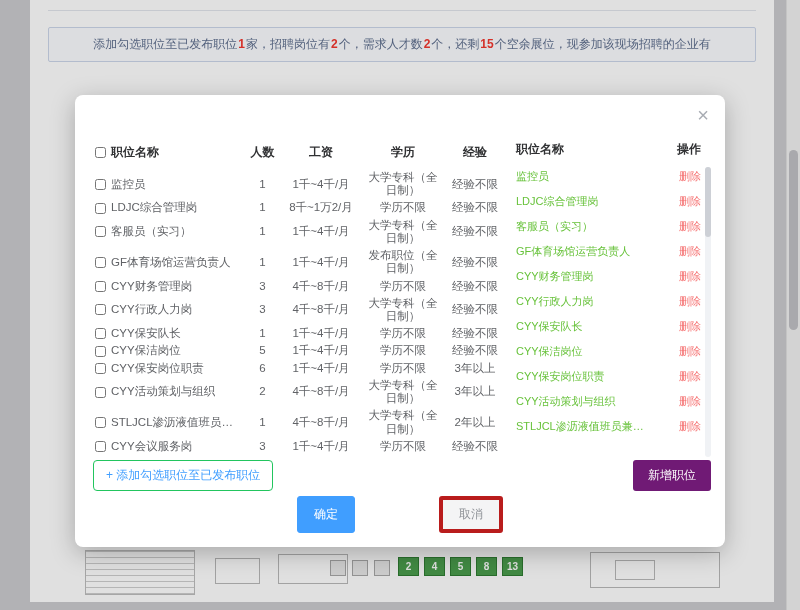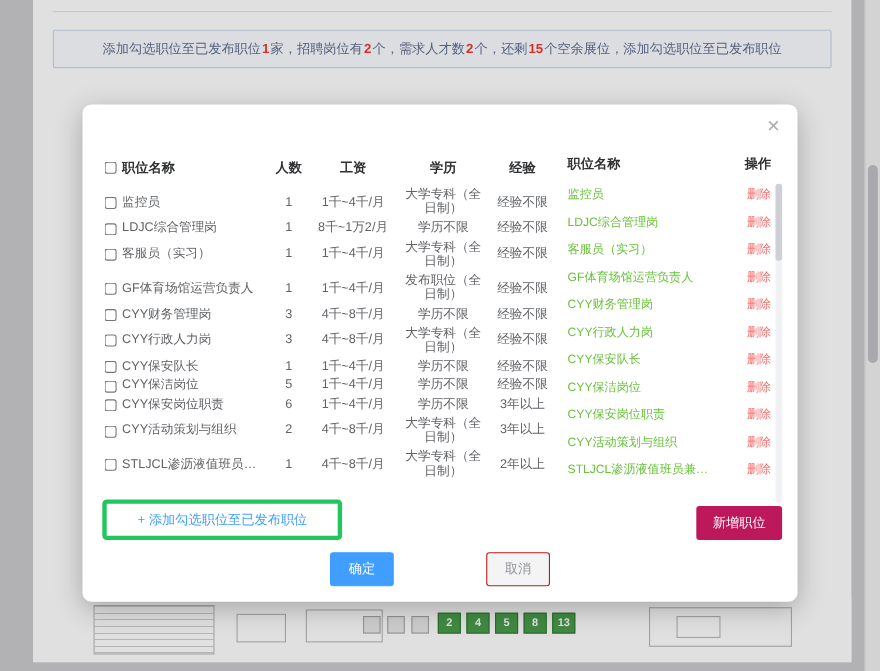--- a/index.html
+++ b/index.html
@@ -68,59 +68,59 @@
   table { width:100%; border-collapse:collapse; font-size:11.5px; color:#606266; table-layout:fixed; }
   th { padding:5px 2px 8px 2px; color:#303133; font-weight:700; text-align:center; font-size:12px; }
   th.name-h { text-align:left; }
   td { padding:2px 2px; text-align:center; line-height:1.15; vertical-align:middle; }
   .name-cell { display:flex; align-items:center; gap:5px; text-align:left; }
   .name-cell input, th input { width:11px; height:11px; margin:0; flex:0 0 auto; cursor:pointer; }
   .nm { white-space:nowrap; overflow:hidden; text-overflow:ellipsis; }
   .add-checked-btn {
     margin-top:7px; align-self:flex-start;
     font-size:12px; color:#409eff; background:#fff;
-    border:4px solid #22c55e; border-radius:4px; padding:6px 28px; cursor:pointer;
+    border:1px solid #22c55e; border-radius:4px; padding:6px 12px; cursor:pointer;
     font-family:"Liberation Sans", sans-serif;
   }
 
   
   .right-pane { flex:1; position:relative; padding-right:10px; }
   .pub-title { font-size:13px; font-weight:700; color:#303133; margin-bottom:8px; }
   .pub-head { display:flex; justify-content:space-between; font-size:12px; font-weight:700; color:#303133; padding:2px 0 6px 0; }
   .pub-list { height:288px; overflow:hidden; }
   .pub-item { display:flex; justify-content:space-between; align-items:center; padding:5px 0; }
   .pub-name { font-size:11px; color:#67c23a; white-space:nowrap; overflow:hidden; text-overflow:ellipsis; max-width:128px; }
   .pub-del { font-size:11px; color:#f56c6c; cursor:pointer; flex:0 0 auto; }
   .pane-scrollbar { position:absolute; right:0; top:28px; bottom:34px; width:6px; background:#f0f2f5; border-radius:3px; }
   .pane-scrollbar .thumb { position:absolute; left:0; right:0; top:0; height:70px; background:#cdd0d6; border-radius:3px; }
   .add-pos-btn {
     position:absolute; right:0; bottom:0;
-    background:#be185d; color:#fff; border:none; border-radius:3px;
+    background:#701a75; color:#fff; border:none; border-radius:3px;
     font-size:12px; padding:7px 15px; cursor:pointer;
     font-family:"Liberation Sans", sans-serif;
   }
 
   
   .modal-footer { position:absolute; left:0; right:0; bottom:14px; display:flex; justify-content:center; gap:84px; }
   .btn-confirm {
     background:#409eff; color:#fff; border:1px solid #409eff; border-radius:3px;
     font-size:12px; padding:6px 16px; cursor:pointer; font-family:"Liberation Sans", sans-serif;
   }
   .btn-cancel {
-    background:#f4f4f5; color:#909399; border:1px solid #b91c1c; border-radius:3px;
+    background:#f4f4f5; color:#909399; border:4px solid #b91c1c; border-radius:3px;
     font-size:12px; padding:6px 16px; cursor:pointer; font-family:"Liberation Sans", sans-serif;
   }
 </style>
 </head>
 <body>
 
 <div class="content">
   <div class="title-divider"></div>
   <div class="info-banner">
-    <span><span>添加勾选职位至已发布职位</span><span class="hl">1</span><span>家，招聘岗位有</span><span class="hl">2</span><span>个，需求人才数</span><span class="hl">2</span><span>个，还剩</span><span class="hl">15</span><span>个空余展位，添加勾选职位至已发布职位</span></span>
+    <span><span>添加勾选职位至已发布职位</span><span class="hl">1</span><span>家，招聘岗位有</span><span class="hl">2</span><span>个，需求人才数</span><span class="hl">2</span><span>个，还剩</span><span class="hl">15</span><span>个空余展位，现参加该现场招聘的企业有</span></span>
   </div>
 
   <div class="map-strip">
     <div class="hatch"></div>
     <div class="shape" style="left:185px; top:14px; width:45px; height:26px;"></div>
     <div class="shape" style="left:248px; top:10px; width:70px; height:30px;"></div>
     <div class="gray-booth" style="left:300px;"></div>
     <div class="gray-booth" style="left:322px;"></div>
     <div class="gray-booth" style="left:344px;"></div>
     <div class="booth-row">
@@ -307,20 +307,32 @@
         <input type="checkbox" style="">
         <span class="nm">STLJCL渗沥液值班员兼电梯…</span>
       </span>
     </td>
     <td>1</td>
     <td>4千~8千/月</td>
     <td>大学专科（全日制）</td>
     <td>2年以上</td>
   </tr>
 
+  <tr>
+    <td>
+      <span class="name-cell">
+        <input type="checkbox" style="">
+        <span class="nm">CYY会议服务岗</span>
+      </span>
+    </td>
+    <td>3</td>
+    <td>1千~4千/月</td>
+    <td>学历不限</td>
+    <td>经验不限</td>
+  </tr>
 
 </tbody>
         </table>
       </div>
       <button class="add-checked-btn">+ 添加勾选职位至已发布职位</button>
     </div>
 
     <div class="right-pane">
       <div class="pub-head">
         <span>职位名称</span>

